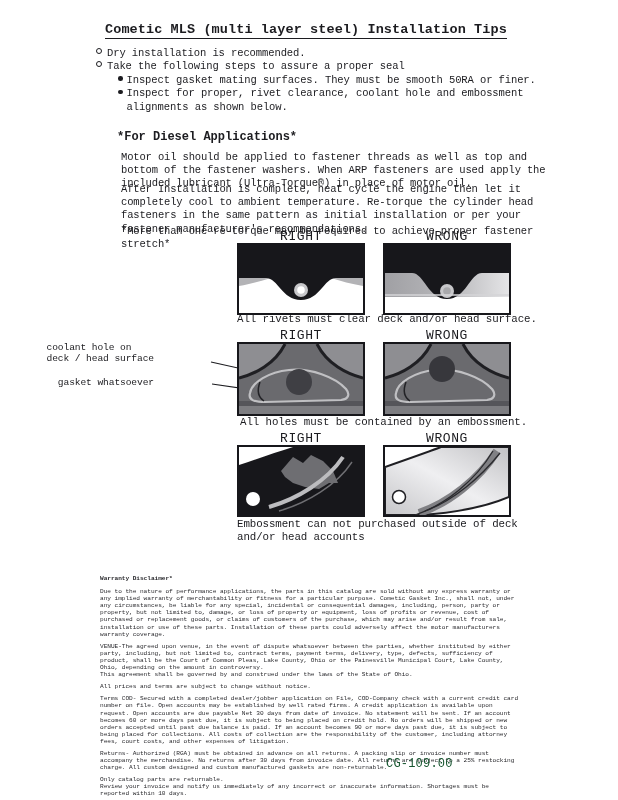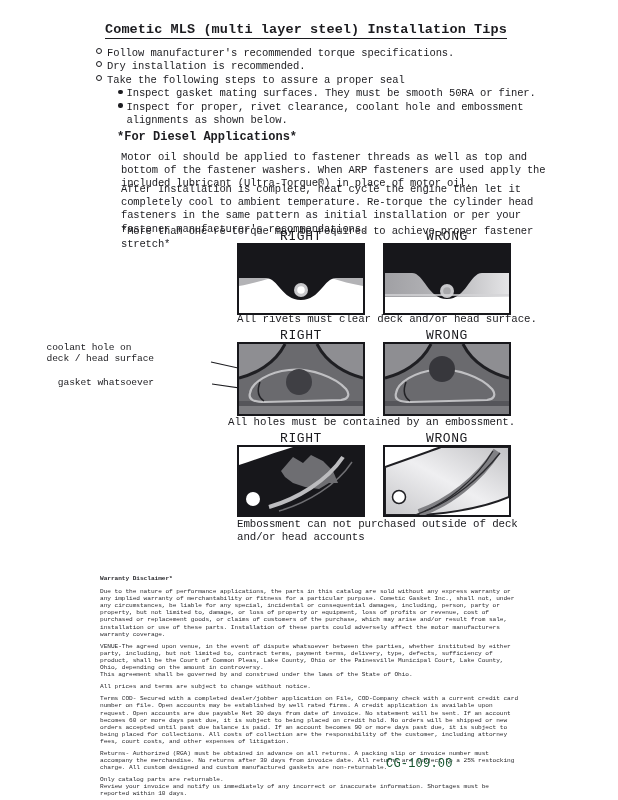--- a/index.html
+++ b/index.html
@@ -68,24 +68,20 @@
 </head>
 <body>
 
 <div class="page">
 
   <h1 class="title">Cometic MLS (multi layer steel) Installation Tips</h1>
 
   <div class="bullets">
     <div class="b">
       <span class="m-circle"></span>
-      <span>Follow manufacturer's recommended torque specifications.</span>
-    </div>
-    <div class="b">
-      <span class="m-circle"></span>
       <span>Dry installation is recommended.</span>
     </div>
     <div class="b">
       <span class="m-circle"></span>
       <span>Take the following steps to assure a proper seal</span>
     </div>
     <div class="b sub">
       <span class="m-dot"></span>
       <span>Inspect gasket mating surfaces.  They must be smooth 50RA or finer.</span>
     </div>
@@ -164,21 +160,21 @@
     <path d="M124 0 H78 C88 20 108 30 124 34 Z" fill="#8e8e92"></path>
     <path d="M46 0 C36 20 16 30 0 34" fill="none" stroke="#1f1f23" stroke-width="3"></path>
     <path d="M78 0 C88 20 108 30 124 34" fill="none" stroke="#1f1f23" stroke-width="3"></path>
     <rect y="57" width="124" height="5" fill="#55555a"></rect>
     <rect y="62" width="124" height="8" fill="#7d7d81"></rect>
     <path d="M11 49 C13 38 30 28 50 26 C72 24 96 33 107 45 C111 50 110 55 102 56 L26 58 C15 58 9 56 11 49 Z" fill="none" stroke="#c0c0c3" stroke-width="2.2"></path>
     <path d="M21 38 C18 46 19 53 25 57" fill="none" stroke="#222226" stroke-width="1.5"></path>
     <circle cx="57" cy="25" r="13" fill="#37373c"></circle>
   </svg>
 
-  <div class="dg-caption" style="left:228px;top:416px">All holes must be contained by an embossment.</div>
+  <div class="dg-caption" style="left:240px;top:416px">All holes must be contained by an embossment.</div>
 
   <div class="dg-head" style="left:237px;top:431px">RIGHT</div>
   <div class="dg-head" style="left:383px;top:431px">WRONG</div>
 
   <svg class="dg-box" style="left:237px;top:445px" width="124" height="68" viewBox="0 0 124 68">
     <rect width="124" height="68" fill="#ffffff"></rect>
     <path d="M0 18 C18 12 38 5 54 0 H124 V68 H0 Z" fill="#17171b"></path>
     <path d="M42 24 L54 10 L64 16 L72 8 L84 14 L94 24 L99 36 L90 36 L80 42 L66 40 L54 36 L46 30 Z" fill="#6e6e72"></path>
     <path d="M30 60 C58 52 88 34 104 10" fill="none" stroke="#bcbcbf" stroke-width="4"></path>
     <path d="M40 64 C68 56 98 38 113 15" fill="none" stroke="#6f6f73" stroke-width="1.4"></path>

